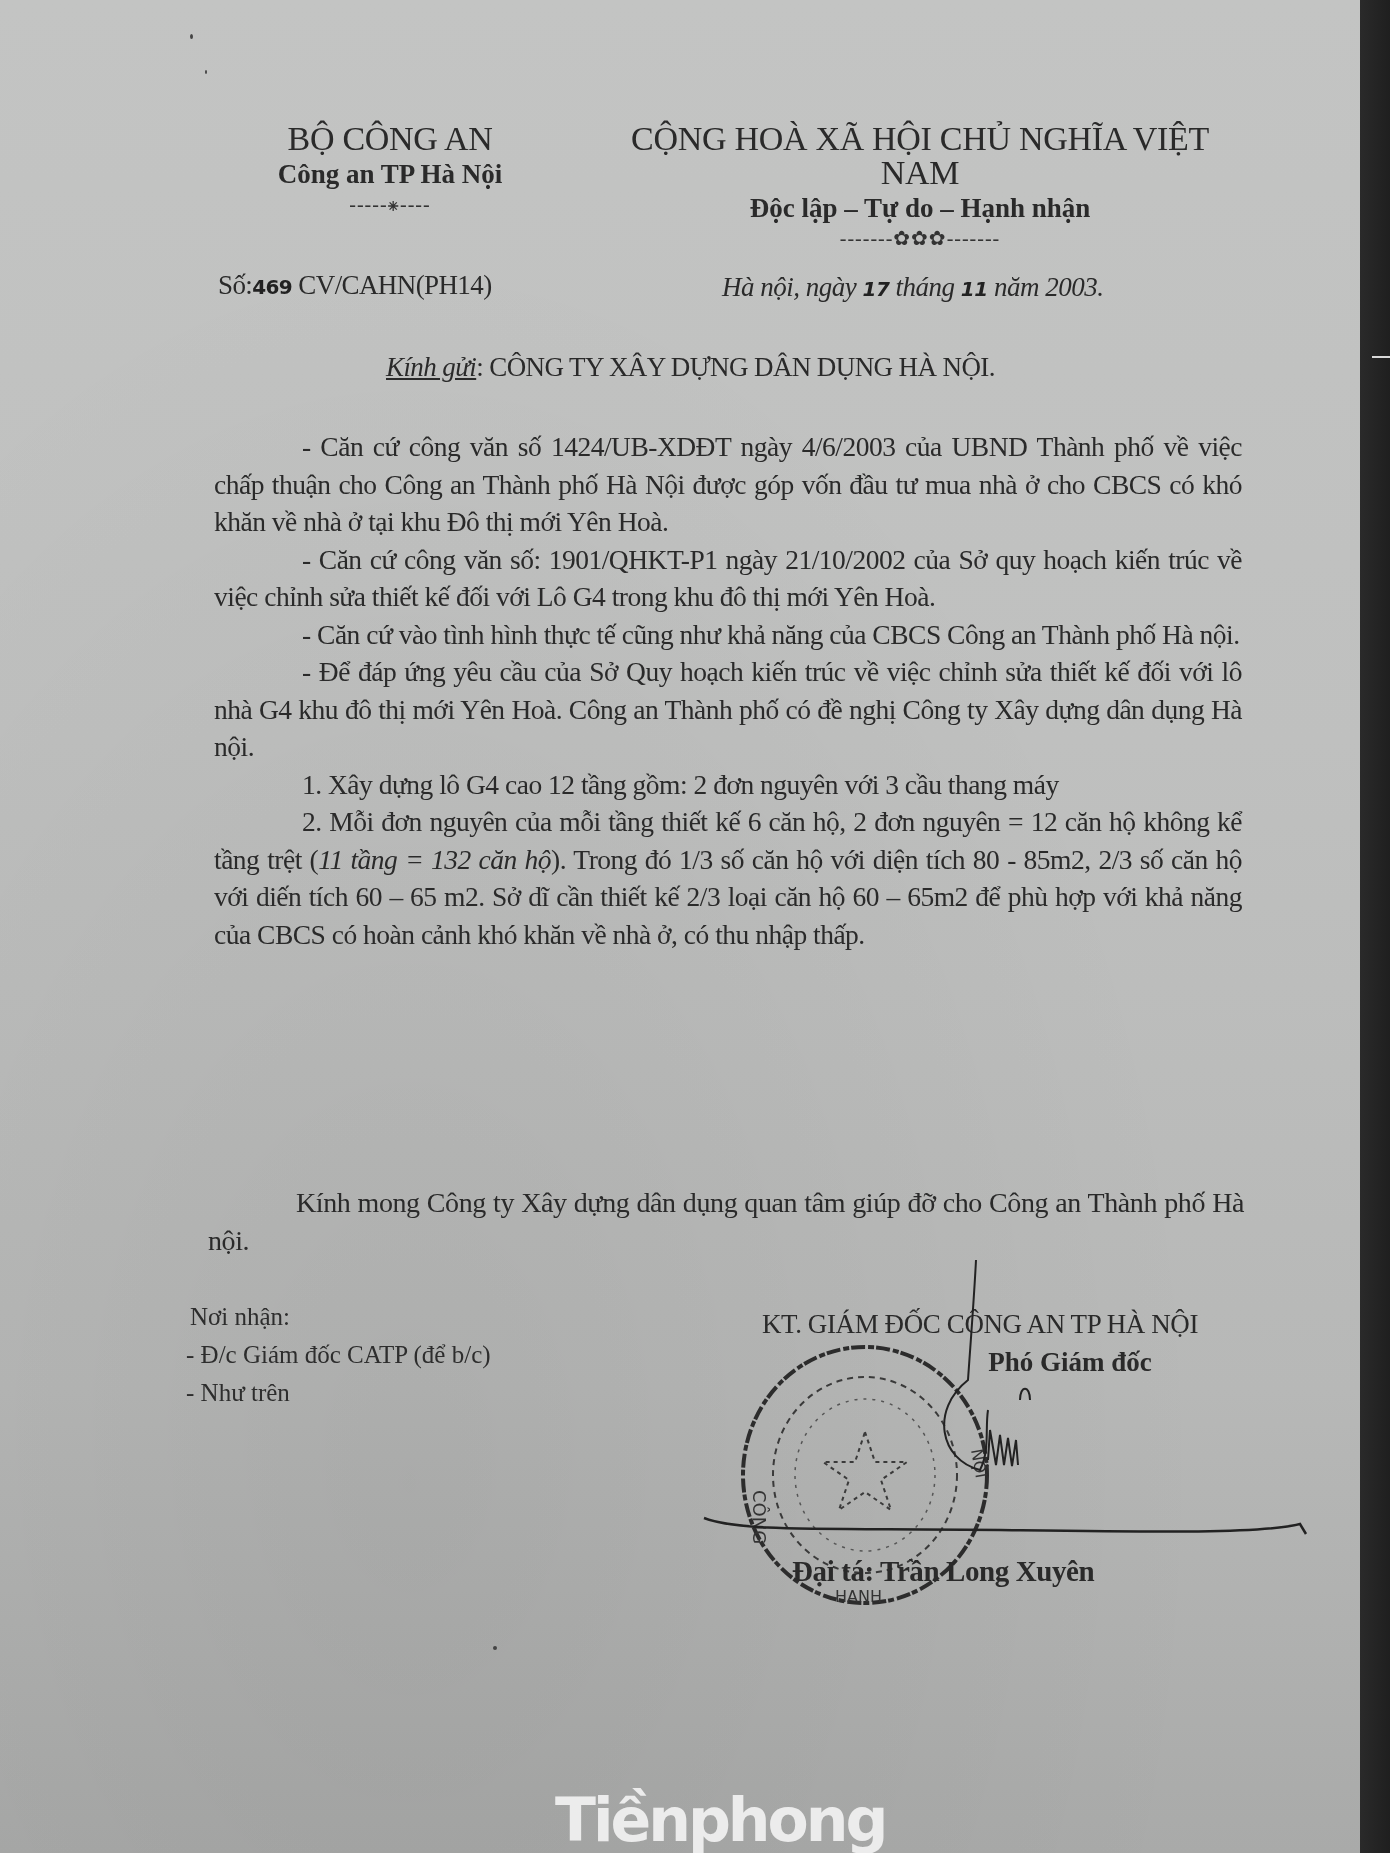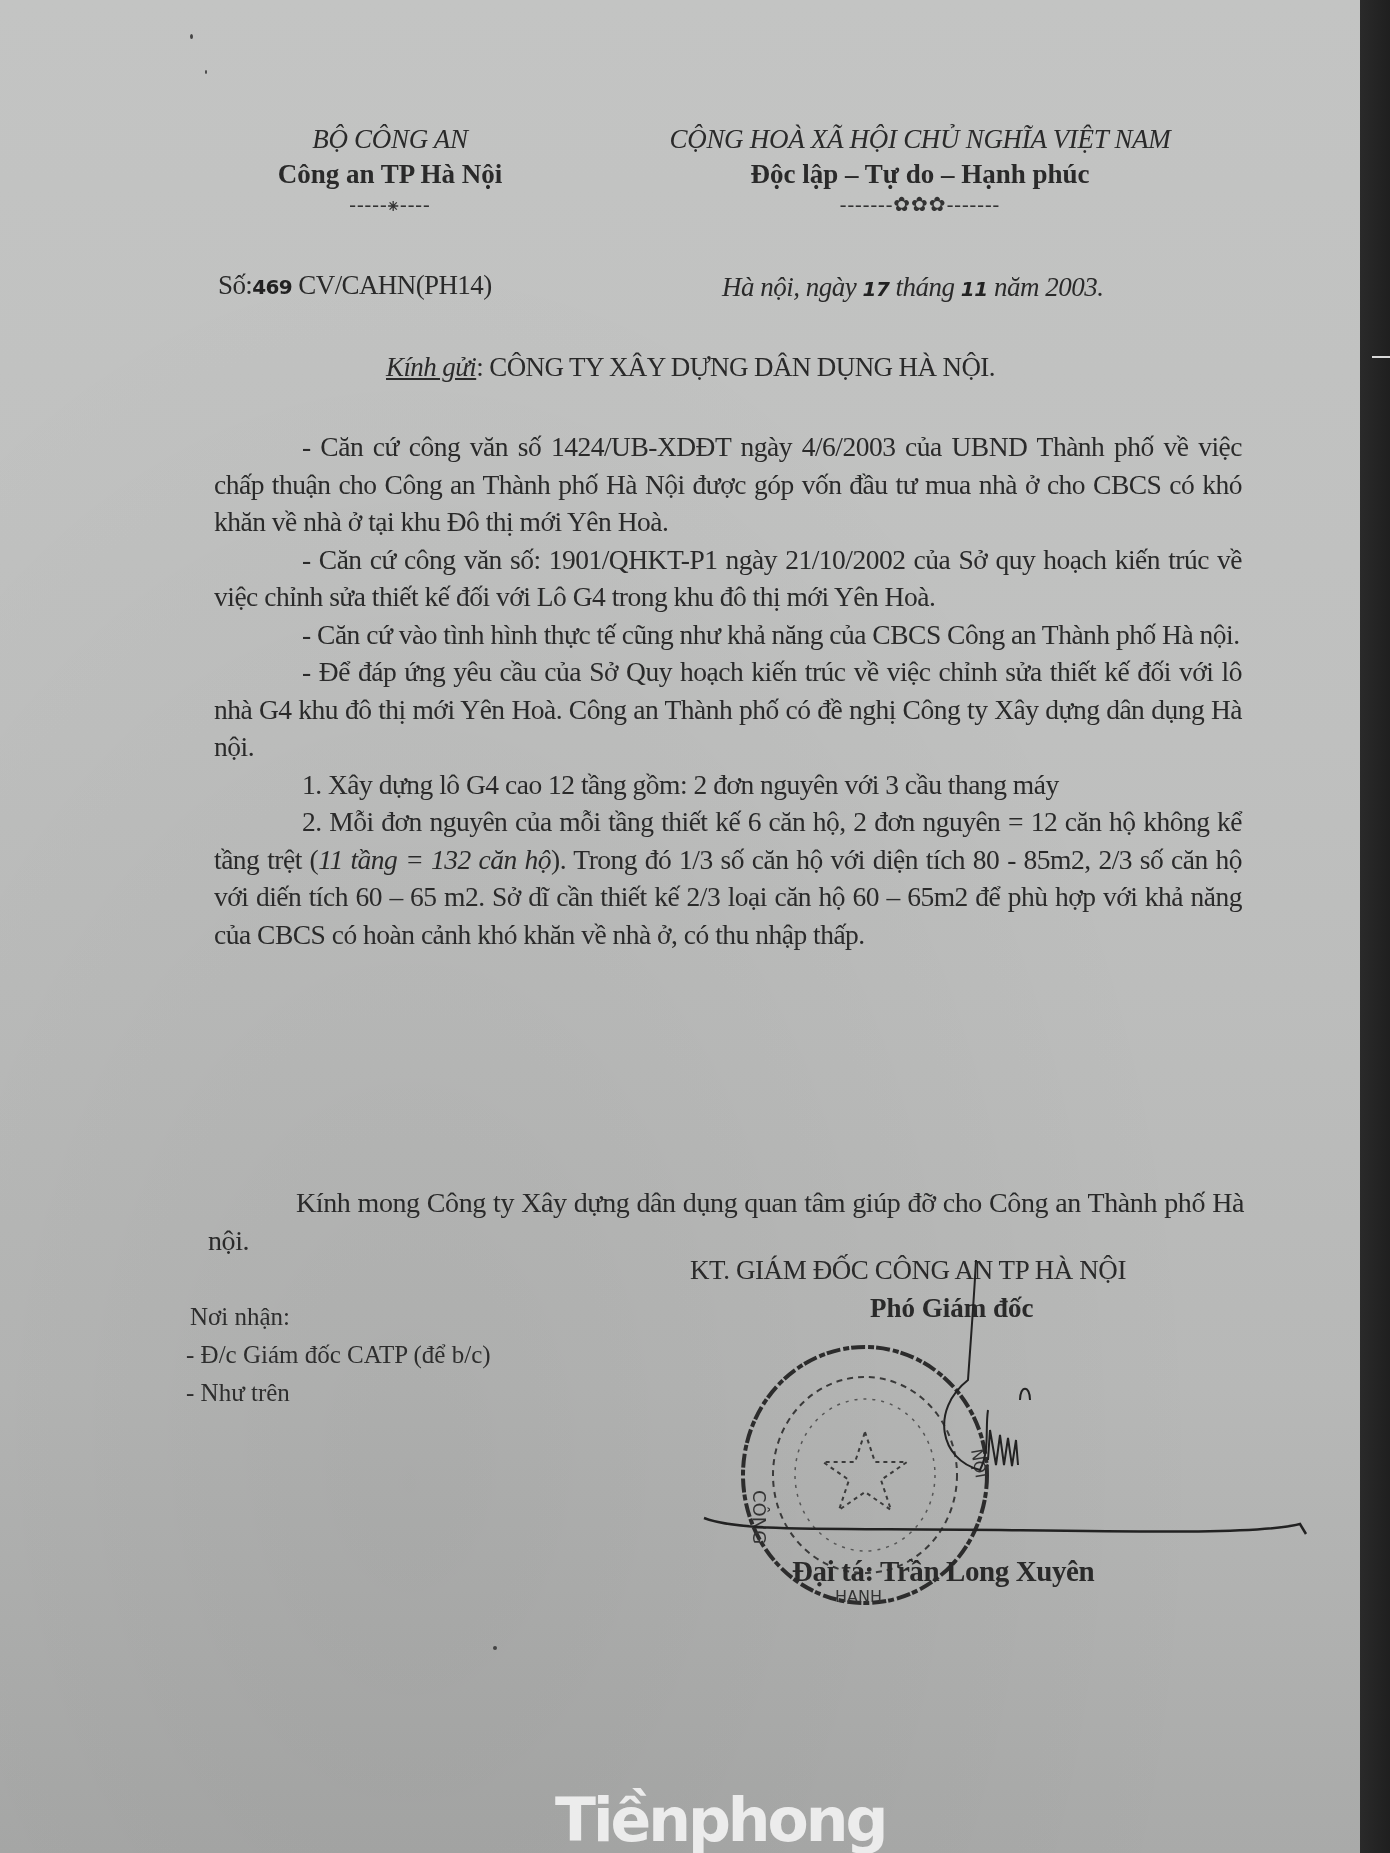--- a/index.html
+++ b/index.html
@@ -52,24 +52,23 @@
     left: 225px;
     top: 122px;
     width: 330px;
   }
   .hdr-right {
     left: 620px;
     top: 122px;
     width: 600px;
   }
   .hdr-line1 {
-    font-size: 27px;
+    font-size: 34px;
     line-height: 34px;
     letter-spacing: -0.3px;
-    font-style: italic;
   }
   .hdr-line2 {
     font-size: 27px;
     line-height: 36px;
     font-weight: bold;
   }
   .hdr-orn {
     font-size: 20px;
     line-height: 24px;
     letter-spacing: 1px;
@@ -139,22 +138,23 @@
     left: 186px;
     top: 1298px;
     font-size: 25px;
     line-height: 38px;
     color: #2d2d2d;
   }
   .recipients div.title { padding-left: 4px; }
 
   .sig-block {
     left: 690px;
-    top: 1252px;
+    top: 1306px;
     width: 580px;
+    text-align: center;
   }
   .sig-title {
     font-size: 27px;
     line-height: 36px;
     letter-spacing: -0.4px;
     white-space: nowrap;
   }
   .sig-sub {
     font-size: 27px;
     font-weight: bold;
@@ -212,21 +212,21 @@
   <div class="speck" style="left:493px;top:1646px;width:4px;height:4px;"></div>
 
   <div class="abs hdr-left center">
     <div class="hdr-line1">BỘ CÔNG AN</div>
     <div class="hdr-line2">Công an TP Hà Nội</div>
     <div class="hdr-orn">-----⁕----</div>
   </div>
 
   <div class="abs hdr-right center">
     <div class="hdr-line1">CỘNG HOÀ XÃ HỘI CHỦ NGHĨA VIỆT NAM</div>
-    <div class="hdr-line2">Độc lập – Tự do – Hạnh phúc</div>
+    <div class="hdr-line2">Độc lập – Tự do – Hạnh nhận</div>
     <div class="hdr-orn">-------✿✿✿-------</div>
   </div>
 
   <div class="abs ref-line">
     <span>Số:</span><span class="hand">469</span><span> CV/CAHN(PH14)</span>
   </div>
 
   <div class="abs date-line">
     <span>Hà nội, ngày </span><span class="hand">17</span><span> tháng </span><span class="hand">11</span><span> năm 2003.</span>
   </div>

